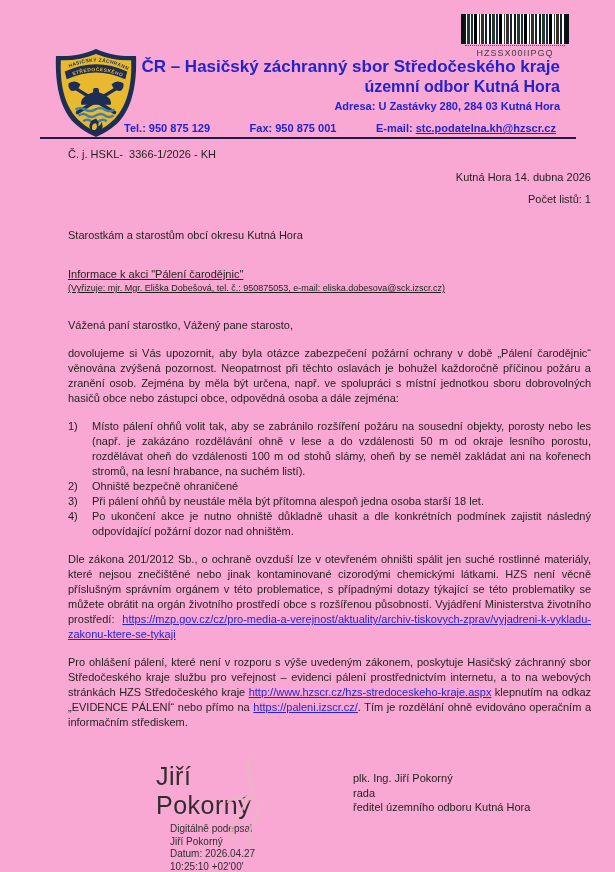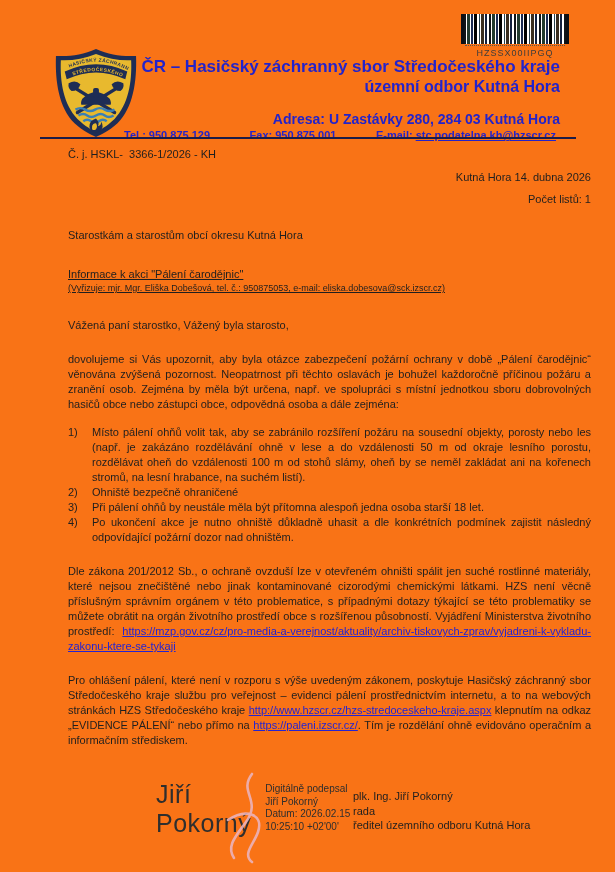--- a/index.html
+++ b/index.html
@@ -4,21 +4,21 @@
 <style>
   :root{
     --header-blue:#2323cb;
     --link-blue:#2424d2;
     --text:#1f1f1f;
     --sig-pink:#eab6c4;
   }
   *{box-sizing:border-box;margin:0;padding:0;}
   html,body{background:#fff;}
   body{font-family:"Liberation Sans","DejaVu Sans",sans-serif;color:var(--text);}
-  .page{position:relative;width:615px;height:872px;background:#f97316;overflow:hidden;}
+  .page{position:relative;width:615px;height:872px;background:#f9a8d4;overflow:hidden;}
 
   
   .barcode-wrap{position:absolute;top:14px;right:44px;width:112px;text-align:center;}
   .barcode{height:30px;width:108px;margin:0 auto;
     border-left:3px solid #0c0f14;border-right:3px solid #0c0f14;
     background:repeating-linear-gradient(90deg,
       #101418 0 2px,#fff 2px 3px,
       #223a2e 3px 6px,#fff 6px 7px,
       #1a2a52 7px 9px,#fff 9px 10px,
       #000 10px 13px,#fff 13px 15px,
@@ -26,46 +26,46 @@
       #3a2e20 17px 20px,#fff 20px 21px,
       #13203e 21px 23px,#fff 23px 25px);}
   .barcode-dots{width:100px;margin:1px auto 0;border-top:1px dotted #555;height:1px;}
   .barcode-code{font-size:9px;letter-spacing:1px;color:#3c3c3c;margin-top:2px;}
 
   
   .logo{position:absolute;left:54px;top:48px;width:84px;height:90px;}
   .header-text{position:absolute;left:120px;top:56px;width:440px;text-align:right;color:var(--header-blue);}
   .org1{font-size:17px;font-weight:bold;line-height:21px;}
   .org2{font-size:16px;font-weight:bold;line-height:20px;}
-  .org-address{font-size:14px;font-weight:bold;margin-top:14px;}
-  .org-contact{display:flex;justify-content:space-between;font-size:11px;font-weight:bold;margin-top:2px;padding:0 4px;}
+  .org-address{font-size:11px;font-weight:bold;margin-top:3px;}
+  .org-contact{display:flex;justify-content:space-between;font-size:11px;font-weight:bold;margin-top:10px;padding:0 4px;}
   .org-contact a{color:var(--header-blue);}
   .rule{position:absolute;top:137px;left:40px;width:536px;border-top:2px solid #1c1c47;}
 
   
   .doc{position:absolute;top:147px;left:68px;width:523px;font-size:11px;line-height:15px;}
   .ref-row{white-space:pre;}
   .right{text-align:right;}
   .date-row{margin-top:8px;}
   .pages-row{margin-top:7px;}
   .recipient{margin-top:21px;}
   .subject{margin-top:24px;}
   .subject-title{text-decoration:underline;}
   .handler{font-size:9px;line-height:11px;margin-top:1px;text-decoration:underline;}
   .salutation{margin-top:24px;}
-  p.just{text-align:justify;margin-top:19px;}
+  p.just{text-align:justify;margin-top:13px;}
   .list{margin-top:13px;}
   .list-item{display:flex;}
   .list-item .num{width:24px;flex-shrink:0;}
   .list-item .txt{flex:1;text-align:justify;}
   a.link{color:var(--link-blue);text-decoration:underline;word-break:break-all;}
 
   
   .sig-row{display:flex;margin-top:32px;}
-  .sig-visual{position:relative;margin-left:88px;display:flex;}
+  .sig-visual{position:relative;margin-left:88px;display:flex;flex-direction:column;}
   .sig-squiggle{position:absolute;left:62px;top:-10px;pointer-events:none;}
   .sig-name{font-size:25px;line-height:29px;color:#2e2e2e;letter-spacing:.5px;}
   .sig-details{font-size:10px;line-height:12.5px;margin-left:14px;padding-top:3px;color:#2e2e2e;}
   .sig-block-right{margin-left:auto;width:238px;text-align:left;padding-top:9px;line-height:14.5px;}
 </style>
 </head>
 <body>
 
 <div class="page">
 
@@ -130,21 +130,21 @@
     <div class="right date-row">Kutná Hora 14. dubna 2026</div>
     <div class="right pages-row">Počet listů: 1</div>
 
     <div class="recipient">Starostkám a starostům obcí okresu Kutná Hora</div>
 
     <div class="subject">
       <div><span class="subject-title">Informace k akci "Pálení čarodějnic"</span></div>
       <div class="handler">(Vyřizuje: mjr. Mgr. Eliška Dobešová, tel. č.: 950875053, e-mail: eliska.dobesova@sck.izscr.cz)</div>
     </div>
 
-    <div class="salutation">Vážená paní starostko, Vážený byla starosto,</div>
+    <div class="salutation">Vážená paní starostko, Vážený pane starosto,</div>
 
     <p class="just">dovolujeme si Vás upozornit, aby byla otázce zabezpečení požární ochrany v době „Pálení čarodějnic“ věnována zvýšená pozornost. Neopatrnost při těchto oslavách je bohužel každoročně příčinou požáru a zranění osob. Zejména by měla být určena, např. ve spolupráci s místní jednotkou sboru dobrovolných hasičů obce nebo zástupci obce, odpovědná osoba a dále zejména:</p>
 
     <div class="list">
       <div class="list-item">
         <span class="num">1)</span>
         <span class="txt">Místo pálení ohňů volit tak, aby se zabránilo rozšíření požáru na sousední objekty, porosty nebo les (např. je zakázáno rozdělávání ohně v lese a do vzdálenosti 50 m od okraje lesního porostu, rozdělávat oheň do vzdálenosti 100 m od stohů slámy, oheň by se neměl zakládat ani na kořenech stromů, na lesní hrabance, na suchém listí).</span>
       </div>
       <div class="list-item">
         <span class="num">2)</span>
@@ -172,21 +172,21 @@
             <path d="M10,50 C28,38 46,44 40,62 C36,74 24,84 34,92"></path>
           </g>
         </svg>
         <div class="sig-name">
           <div>Jiří</div>
           <div>Pokorný</div>
         </div>
         <div class="sig-details">
           <div>Digitálně podepsal</div>
           <div>Jiří Pokorný</div>
-          <div>Datum: 2026.02.15</div>
+          <div>Datum: 2026.04.27</div>
           <div>10:25:10 +02'00'</div>
         </div>
       </div>
       <div class="sig-block-right">
         <div>plk. Ing. Jiří Pokorný</div>
         <div>rada</div>
         <div>ředitel územního odboru Kutná Hora</div>
       </div>
     </div>
   </div>

